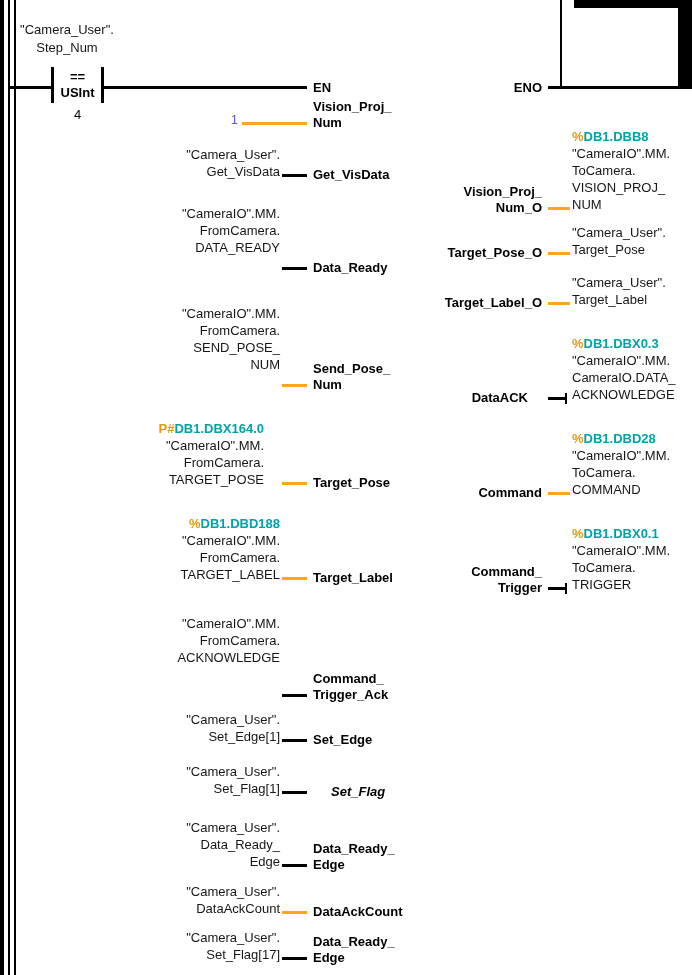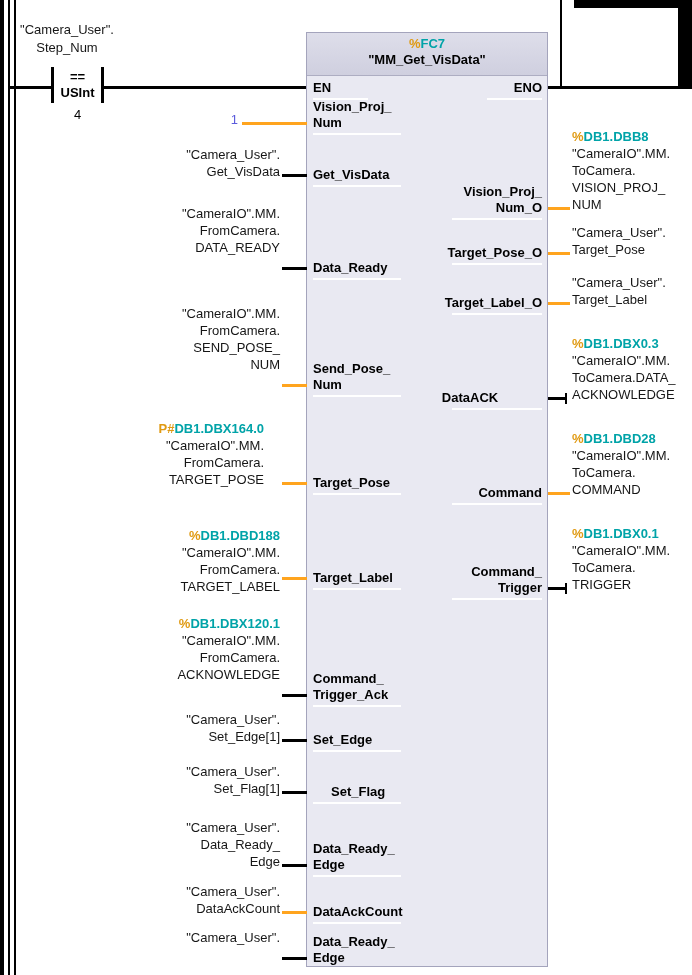--- a/index.html
+++ b/index.html
@@ -48,26 +48,20 @@
   <div class="op" style="left:0;top:21px;width:134px;text-align:center;line-height:18px;">
     <div>"Camera_User".</div>
     <div>Step_Num</div>
   </div>
   <div class="bar" style="left:51px;top:67px;"></div>
   <div class="bar" style="left:101px;top:67px;"></div>
   <div class="cmp" style="left:51px;top:69px;width:53px;">==</div>
   <div class="cmp" style="left:51px;top:85px;width:53px;">USInt</div>
   <div class="cmp const" style="left:51px;top:107px;width:53px;font-weight:normal;">4</div>
 
-  <div class="fbblock">
-    <div class="fbheader">
-      <div class="fbaddr"><span class="pfx">%</span><span class="addr">FC7</span></div>
-      <div class="fbname">"MM_Get_VisData"</div>
-    </div>
-  </div>
 
   <div class="pin" style="left:313px;top:80px;">EN</div>
   <div class="uline" style="left:313px;top:98px;width:55px;"></div>
   <div class="pin r" style="right:150px;top:80px;width:140px;">ENO</div>
   <div class="uline" style="right:150px;top:98px;width:55px;"></div>
 
   <div class="pin" style="left:313px;top:99px;">
     <div>Vision_Proj_</div>
       <div>Num</div>
   </div>
@@ -110,50 +104,49 @@
   <div class="op l" style="left:94px;top:420px;width:170px;">
     <div><span class="pfx">P#</span><span class="addr">DB1.DBX164.0</span></div>
     <div>"CameraIO".MM.</div>
     <div>FromCamera.</div>
     <div>TARGET_POSE</div>
   </div>
   <div class="wire orange" style="left:282px;top:482px;width:25px;"></div>
 
   <div class="pin" style="left:313px;top:570px;">Target_Label</div>
   <div class="uline" style="left:313px;top:588px;width:88px;"></div>
-  <div class="op l" style="left:110px;top:515px;width:170px;margin-top:12px;">
+  <div class="op l" style="left:110px;top:515px;width:170px;">
     <div><span class="pfx">%</span><span class="addr">DB1.DBD188</span></div>
     <div>"CameraIO".MM.</div>
     <div>FromCamera.</div>
     <div>TARGET_LABEL</div>
   </div>
   <div class="wire orange" style="left:282px;top:577px;width:25px;"></div>
 
   <div class="pin" style="left:313px;top:671px;">
     <div>Command_</div>
       <div>Trigger_Ack</div>
   </div>
   <div class="uline" style="left:313px;top:705px;width:88px;"></div>
   <div class="op l" style="left:110px;top:615px;width:170px;">
-    <div><span class="pfx">%</span><span class="addr">DB1.DBX120.1</span></div>
     <div>"CameraIO".MM.</div>
     <div>FromCamera.</div>
     <div>ACKNOWLEDGE</div>
   </div>
   <div class="wire" style="left:282px;top:694px;width:25px;"></div>
 
   <div class="pin" style="left:313px;top:732px;">Set_Edge</div>
   <div class="uline" style="left:313px;top:750px;width:88px;"></div>
   <div class="op l" style="left:110px;top:711px;width:170px;">
     <div>"Camera_User".</div>
     <div>Set_Edge[1]</div>
   </div>
   <div class="wire" style="left:282px;top:739px;width:25px;"></div>
 
-  <div class="pin" style="left:331px;top:784px;">Set_Flag</div>
+  <div class="pin" style="left:331px;top:784px;font-style:italic;">Set_Flag</div>
   <div class="uline" style="left:313px;top:802px;width:88px;"></div>
   <div class="op l" style="left:110px;top:763px;width:170px;">
     <div>"Camera_User".</div>
     <div>Set_Flag[1]</div>
   </div>
   <div class="wire" style="left:282px;top:791px;width:25px;"></div>
 
   <div class="pin" style="left:313px;top:841px;">
     <div>Data_Ready_</div>
       <div>Edge</div>
@@ -173,20 +166,21 @@
     <div>DataAckCount</div>
   </div>
   <div class="wire orange" style="left:282px;top:911px;width:25px;"></div>
 
   <div class="pin" style="left:313px;top:934px;">
     <div>Data_Ready_</div>
       <div>Edge</div>
   </div>
   <div class="op l" style="left:110px;top:929px;width:170px;">
     <div>"Camera_User".</div>
+    <div>Set_Flag[17]</div>
   </div>
   <div class="wire" style="left:282px;top:957px;width:25px;"></div>
 
   <div class="pin r" style="right:150px;top:184px;width:140px;">
     <div>Vision_Proj_</div>
       <div>Num_O</div>
   </div>
   <div class="uline" style="right:150px;top:218px;width:90px;"></div>
   <div class="op" style="left:572px;top:128px;width:118px;">
     <div><span class="pfx">%</span><span class="addr">DB1.DBB8</span></div>
@@ -206,26 +200,26 @@
   <div class="wire orange" style="left:548px;top:252px;width:22px;"></div>
 
   <div class="pin r" style="right:150px;top:295px;width:140px;">Target_Label_O</div>
   <div class="uline" style="right:150px;top:313px;width:90px;"></div>
   <div class="op" style="left:572px;top:274px;width:118px;">
     <div>"Camera_User".</div>
     <div>Target_Label</div>
   </div>
   <div class="wire orange" style="left:548px;top:302px;width:22px;"></div>
 
-  <div class="pin r" style="right:152px;top:390px;width:140px;text-align:center;">DataACK</div>
+  <div class="pin r" style="right:164px;top:390px;width:140px;">DataACK</div>
   <div class="uline" style="right:150px;top:408px;width:90px;"></div>
   <div class="op" style="left:572px;top:335px;width:118px;">
     <div><span class="pfx">%</span><span class="addr">DB1.DBX0.3</span></div>
     <div>"CameraIO".MM.</div>
-    <div>ToCamera.DATA_</div>
+    <div>CameraIO.DATA_</div>
     <div>ACKNOWLEDGE</div>
   </div>
   <div class="wire" style="left:548px;top:397px;width:17px;"></div>
   <div class="tick" style="left:565px;top:393px;"></div>
 
   <div class="pin r" style="right:150px;top:485px;width:140px;">Command</div>
   <div class="uline" style="right:150px;top:503px;width:90px;"></div>
   <div class="op" style="left:572px;top:430px;width:118px;">
     <div><span class="pfx">%</span><span class="addr">DB1.DBD28</span></div>
     <div>"CameraIO".MM.</div>

